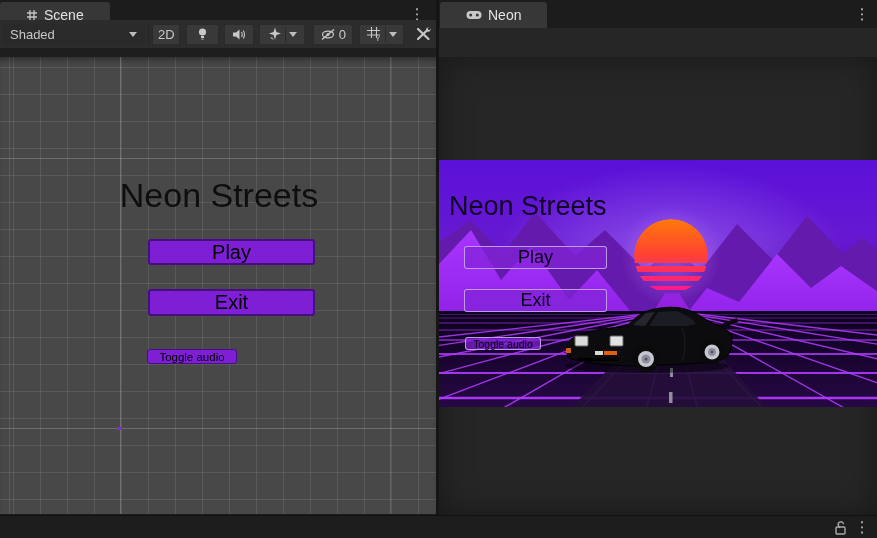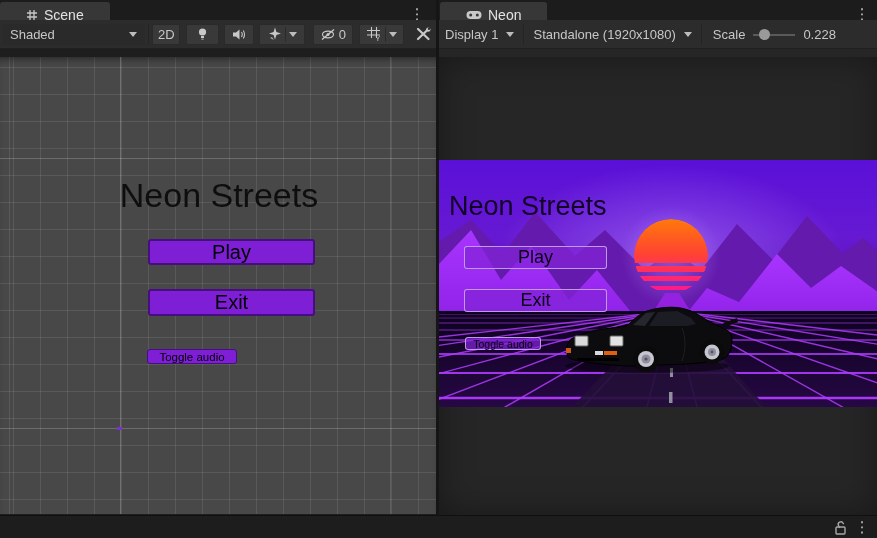--- a/index.html
+++ b/index.html
@@ -197,40 +197,20 @@
             <rect x="0.5" y="1" width="15" height="8" rx="4" fill="#c8c8c8"></rect>
             <circle cx="4.7" cy="5" r="1.5" fill="#373737"></circle>
             <circle cx="11.3" cy="5" r="1.5" fill="#373737"></circle>
           </svg>
         </span>
         <span>Neon</span>
       </div>
       <div class="kebab" style="right:6px;">⋮</div>
     </div>
 
-    <div class="toolbar">
-      <div id="gt-display">
-        <span>Display 1</span>
-        <span class="arrow-down"></span>
-      </div>
-      <div class="vsep"></div>
-      <div id="gt-res">
-        <span>Standalone (1920x1080)</span>
-        <span class="arrow-down"></span>
-      </div>
-      <div class="vsep"></div>
-      <div id="gt-scale-wrap">
-        <span>Scale</span>
-        <div id="gt-slider">
-          <div class="track"></div>
-          <div class="handle"></div>
-        </div>
-        <span id="gt-scale-value">0.228</span>
-      </div>
-    </div>
 
     <div id="game-area">
       <div id="game-render">
 
         <svg width="439" height="247" viewBox="0 0 439 247">
           <defs>
             <linearGradient id="sky" x1="0" y1="0" x2="0" y2="1">
               <stop offset="0" stop-color="#5b10d8"></stop>
               <stop offset="0.5" stop-color="#6619d2"></stop>
               <stop offset="0.85" stop-color="#5a10b4"></stop>

